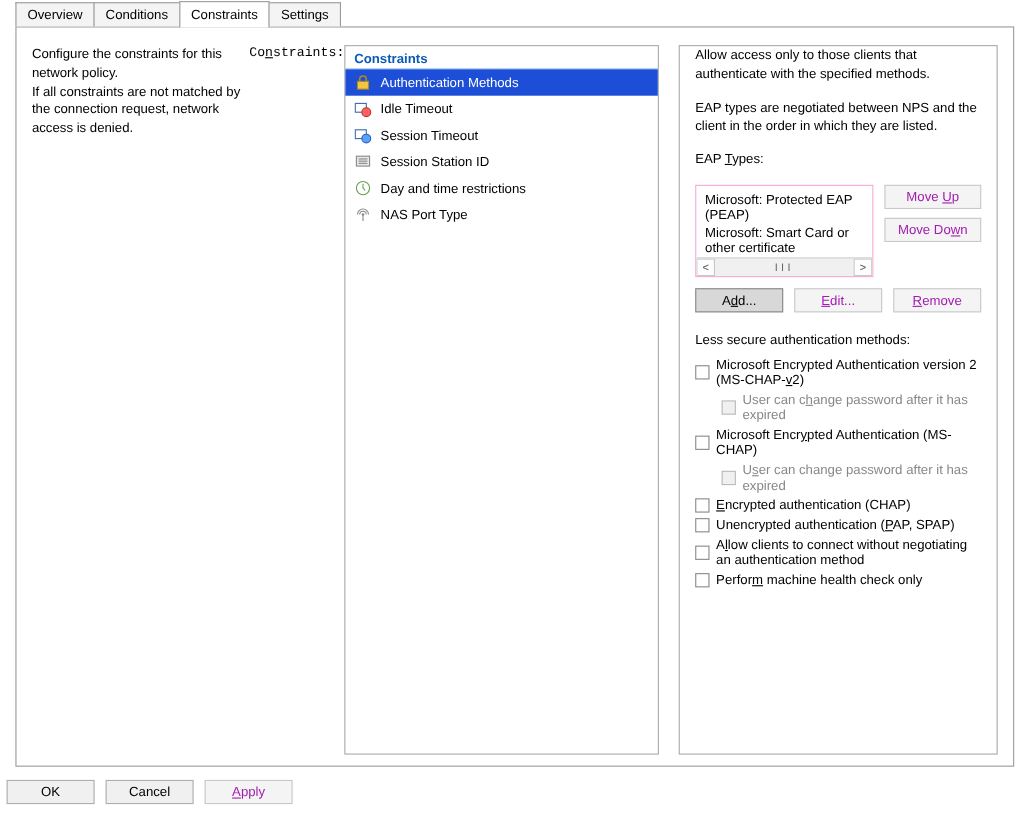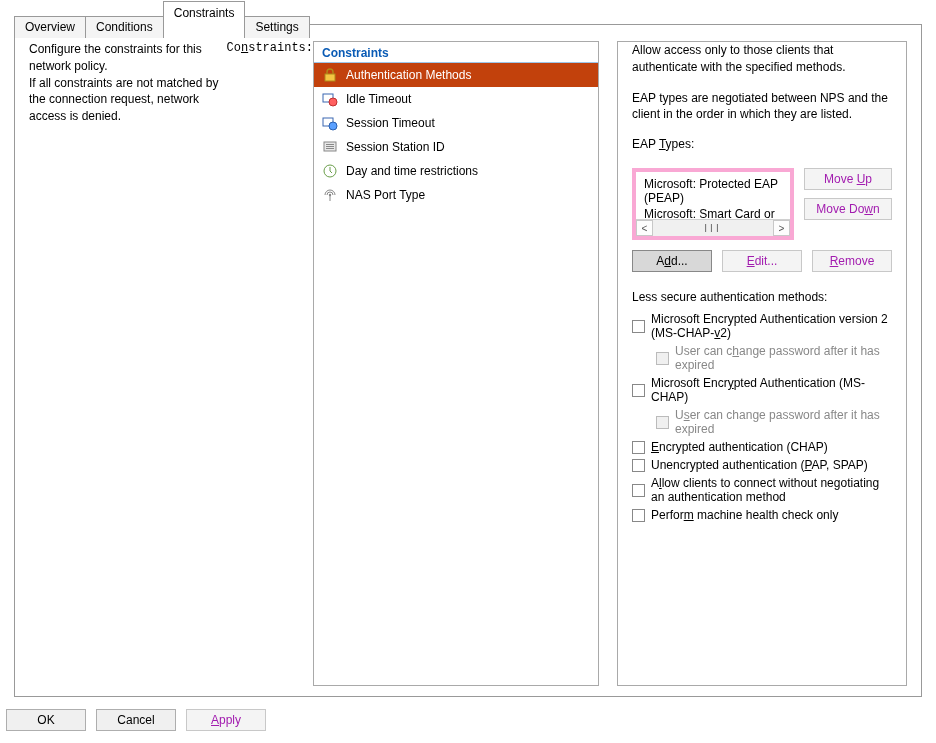--- a/index.html
+++ b/index.html
@@ -27,21 +27,21 @@
     align-items: flex-end;
   }
   .tab {
     border: 1px solid #999;
     border-bottom: none;
     padding: 3px 10px 4px 10px;
     background: #f4f4f4;
     margin-right: -1px;
     cursor: default;
     position: relative;
-    top: 14px;
+    top: 0;
     font-size: 12px;
   }
   .tab.active {
     background: #fff;
     z-index: 2;
     padding-top: 4px;
     padding-bottom: 5px;
     top: 1px;
   }
   .tabpage {
@@ -73,21 +73,21 @@
     border-bottom: 1px solid #9dc5e8;
   }
   .left-item {
     display: flex;
     align-items: center;
     gap: 8px;
     padding: 4px 8px;
     cursor: default;
   }
   .left-item.selected {
-    background: #c2410c;
+    background: #1d4ed8;
     color: #fff;
   }
   .icon {
     width: 16px;
     height: 16px;
     display: inline-flex;
     align-items: center;
     justify-content: center;
     flex-shrink: 0;
   }
@@ -97,22 +97,22 @@
     background: #fff;
     padding: 0 14px;
     display: flex;
     flex-direction: column;
   }
   .rp-text { margin-bottom: 14px; line-height: 1.4; }
   .rp-label { margin-bottom: 17px; }
   .eap-row { display: flex; gap: 10px; align-items: flex-start; }
   .eap-list {
     flex: 1;
-    border: 4px solid #f9a8d4;
-    height: 72px;
+    border: 1px solid #f9a8d4;
+    height: 84px;
     background: #fff;
     overflow: hidden;
     position: relative;
   }
   .eap-list-inner { padding: 4px 8px; }
   .eap-list-item { padding: 1px 0; }
   .eap-scroll {
     position: absolute;
     bottom: 0; left: 0; right: 0;
     height: 17px;

